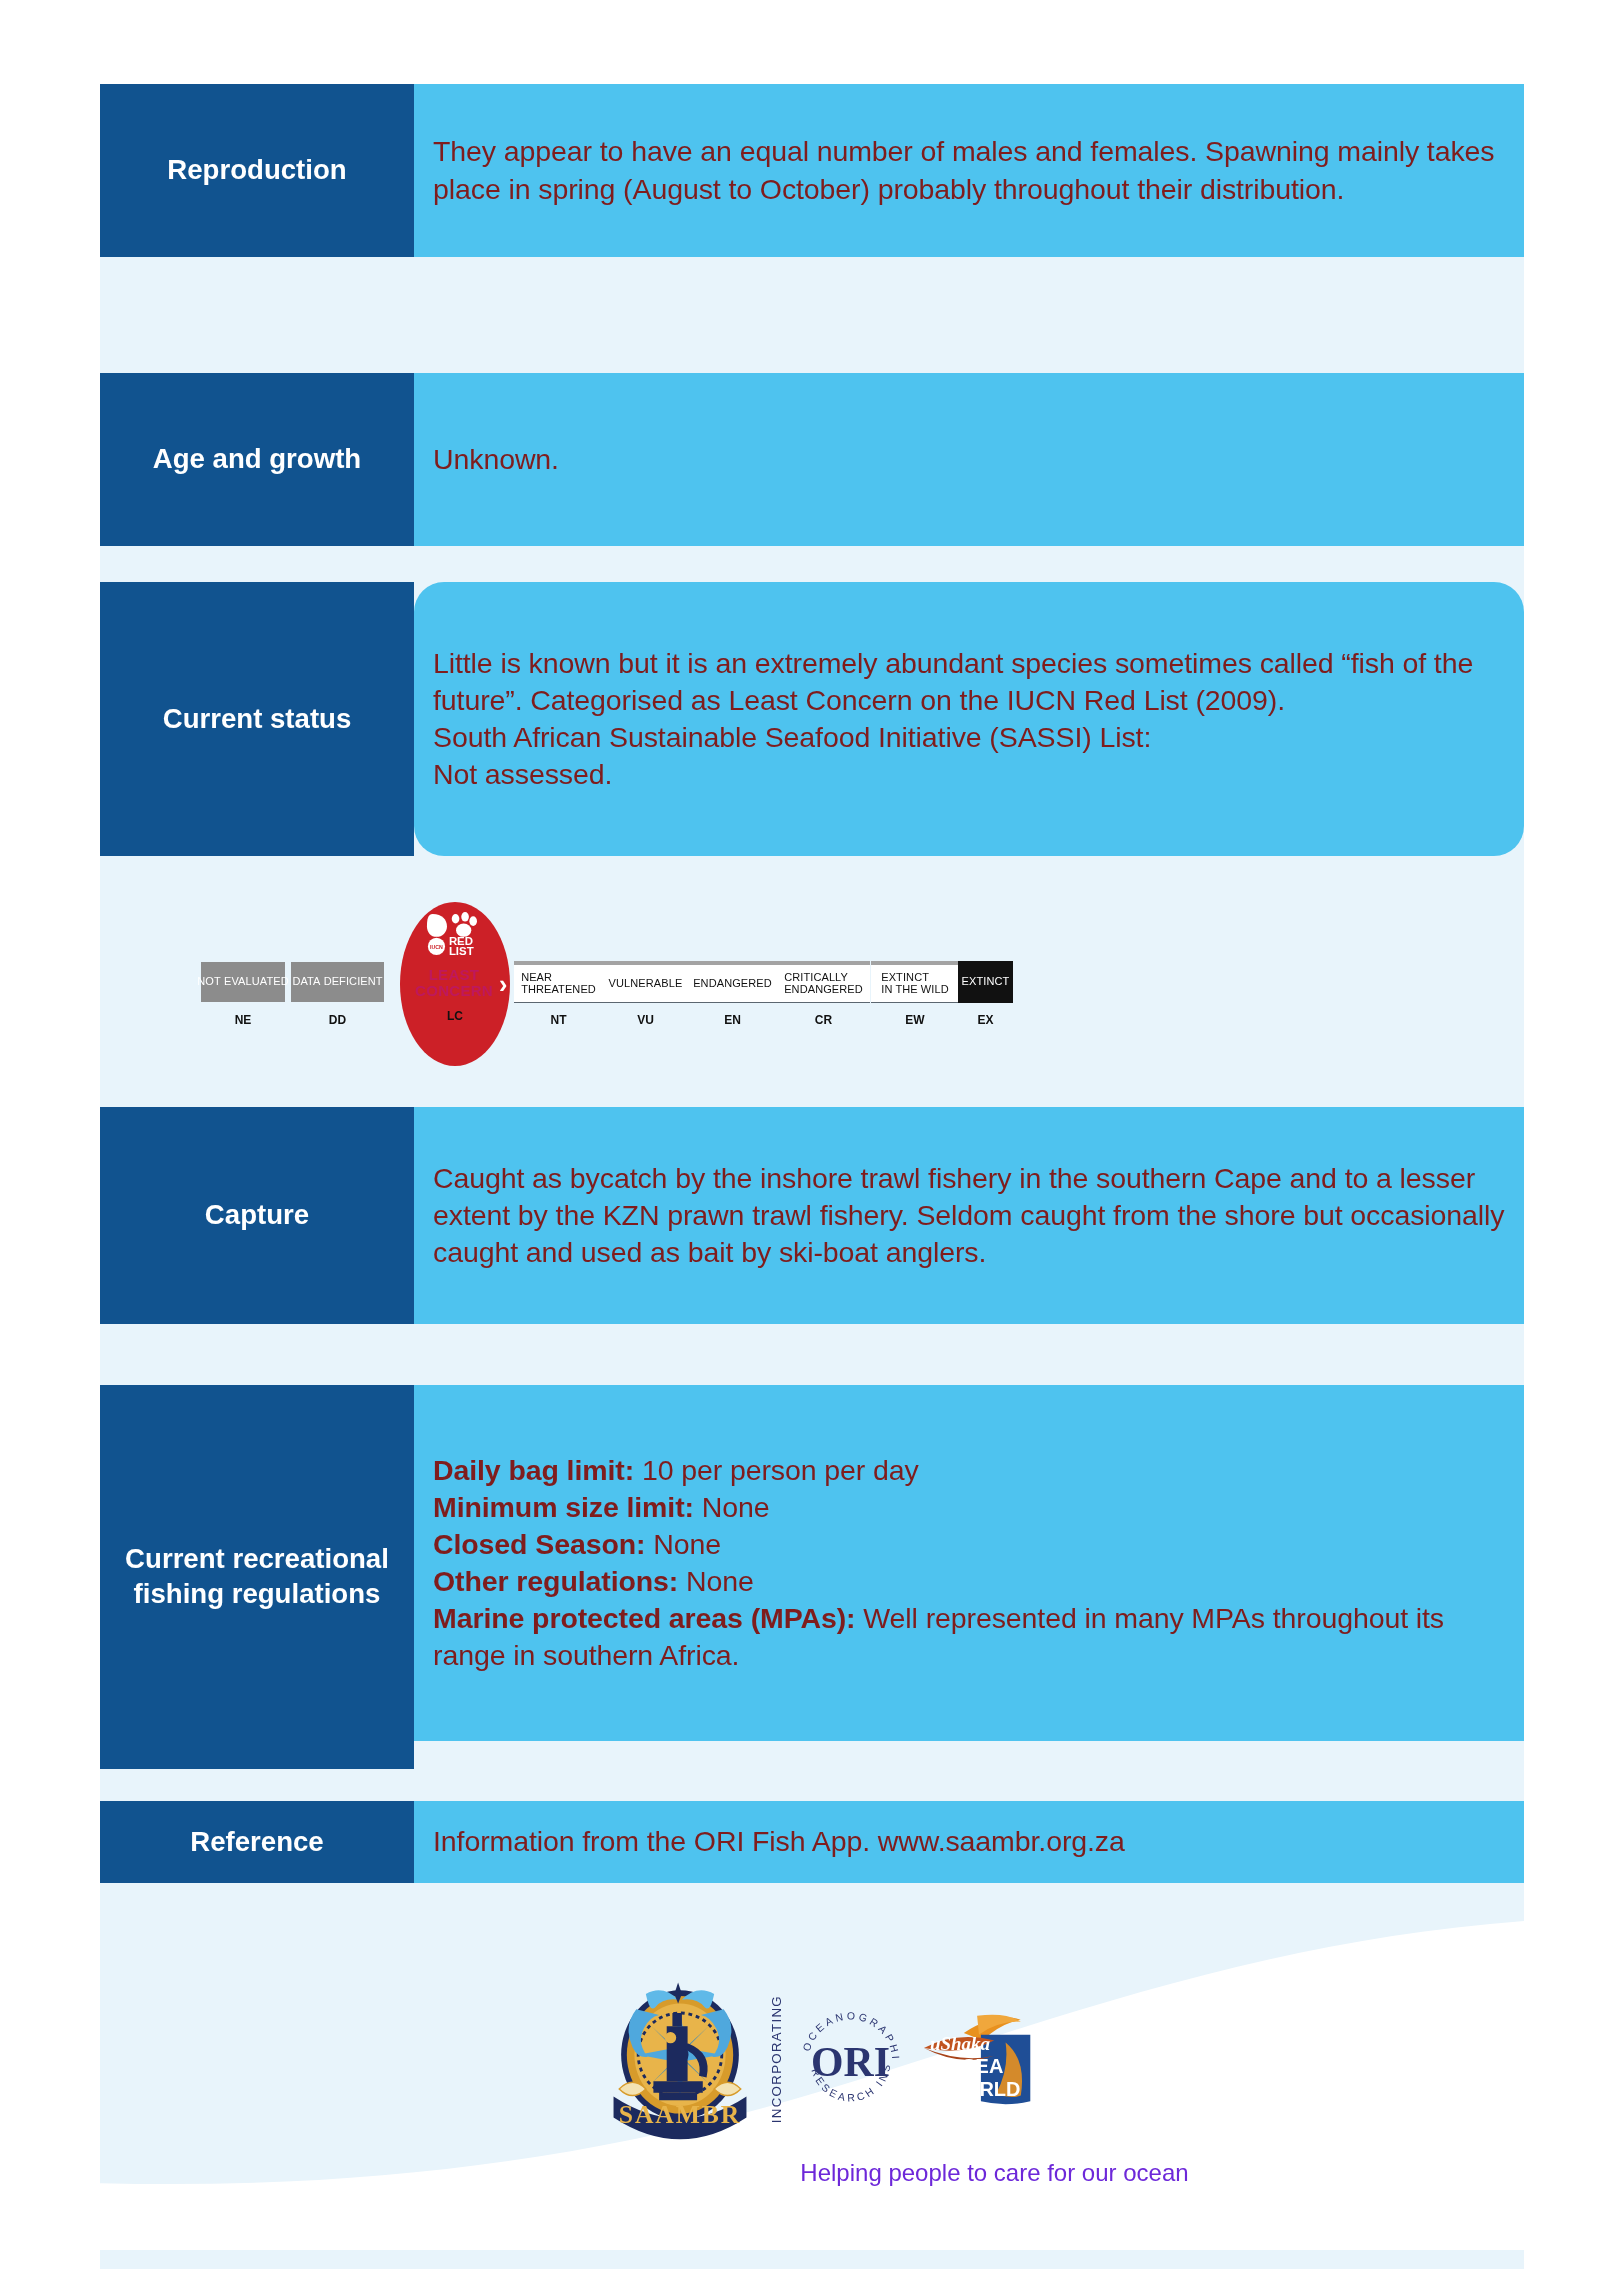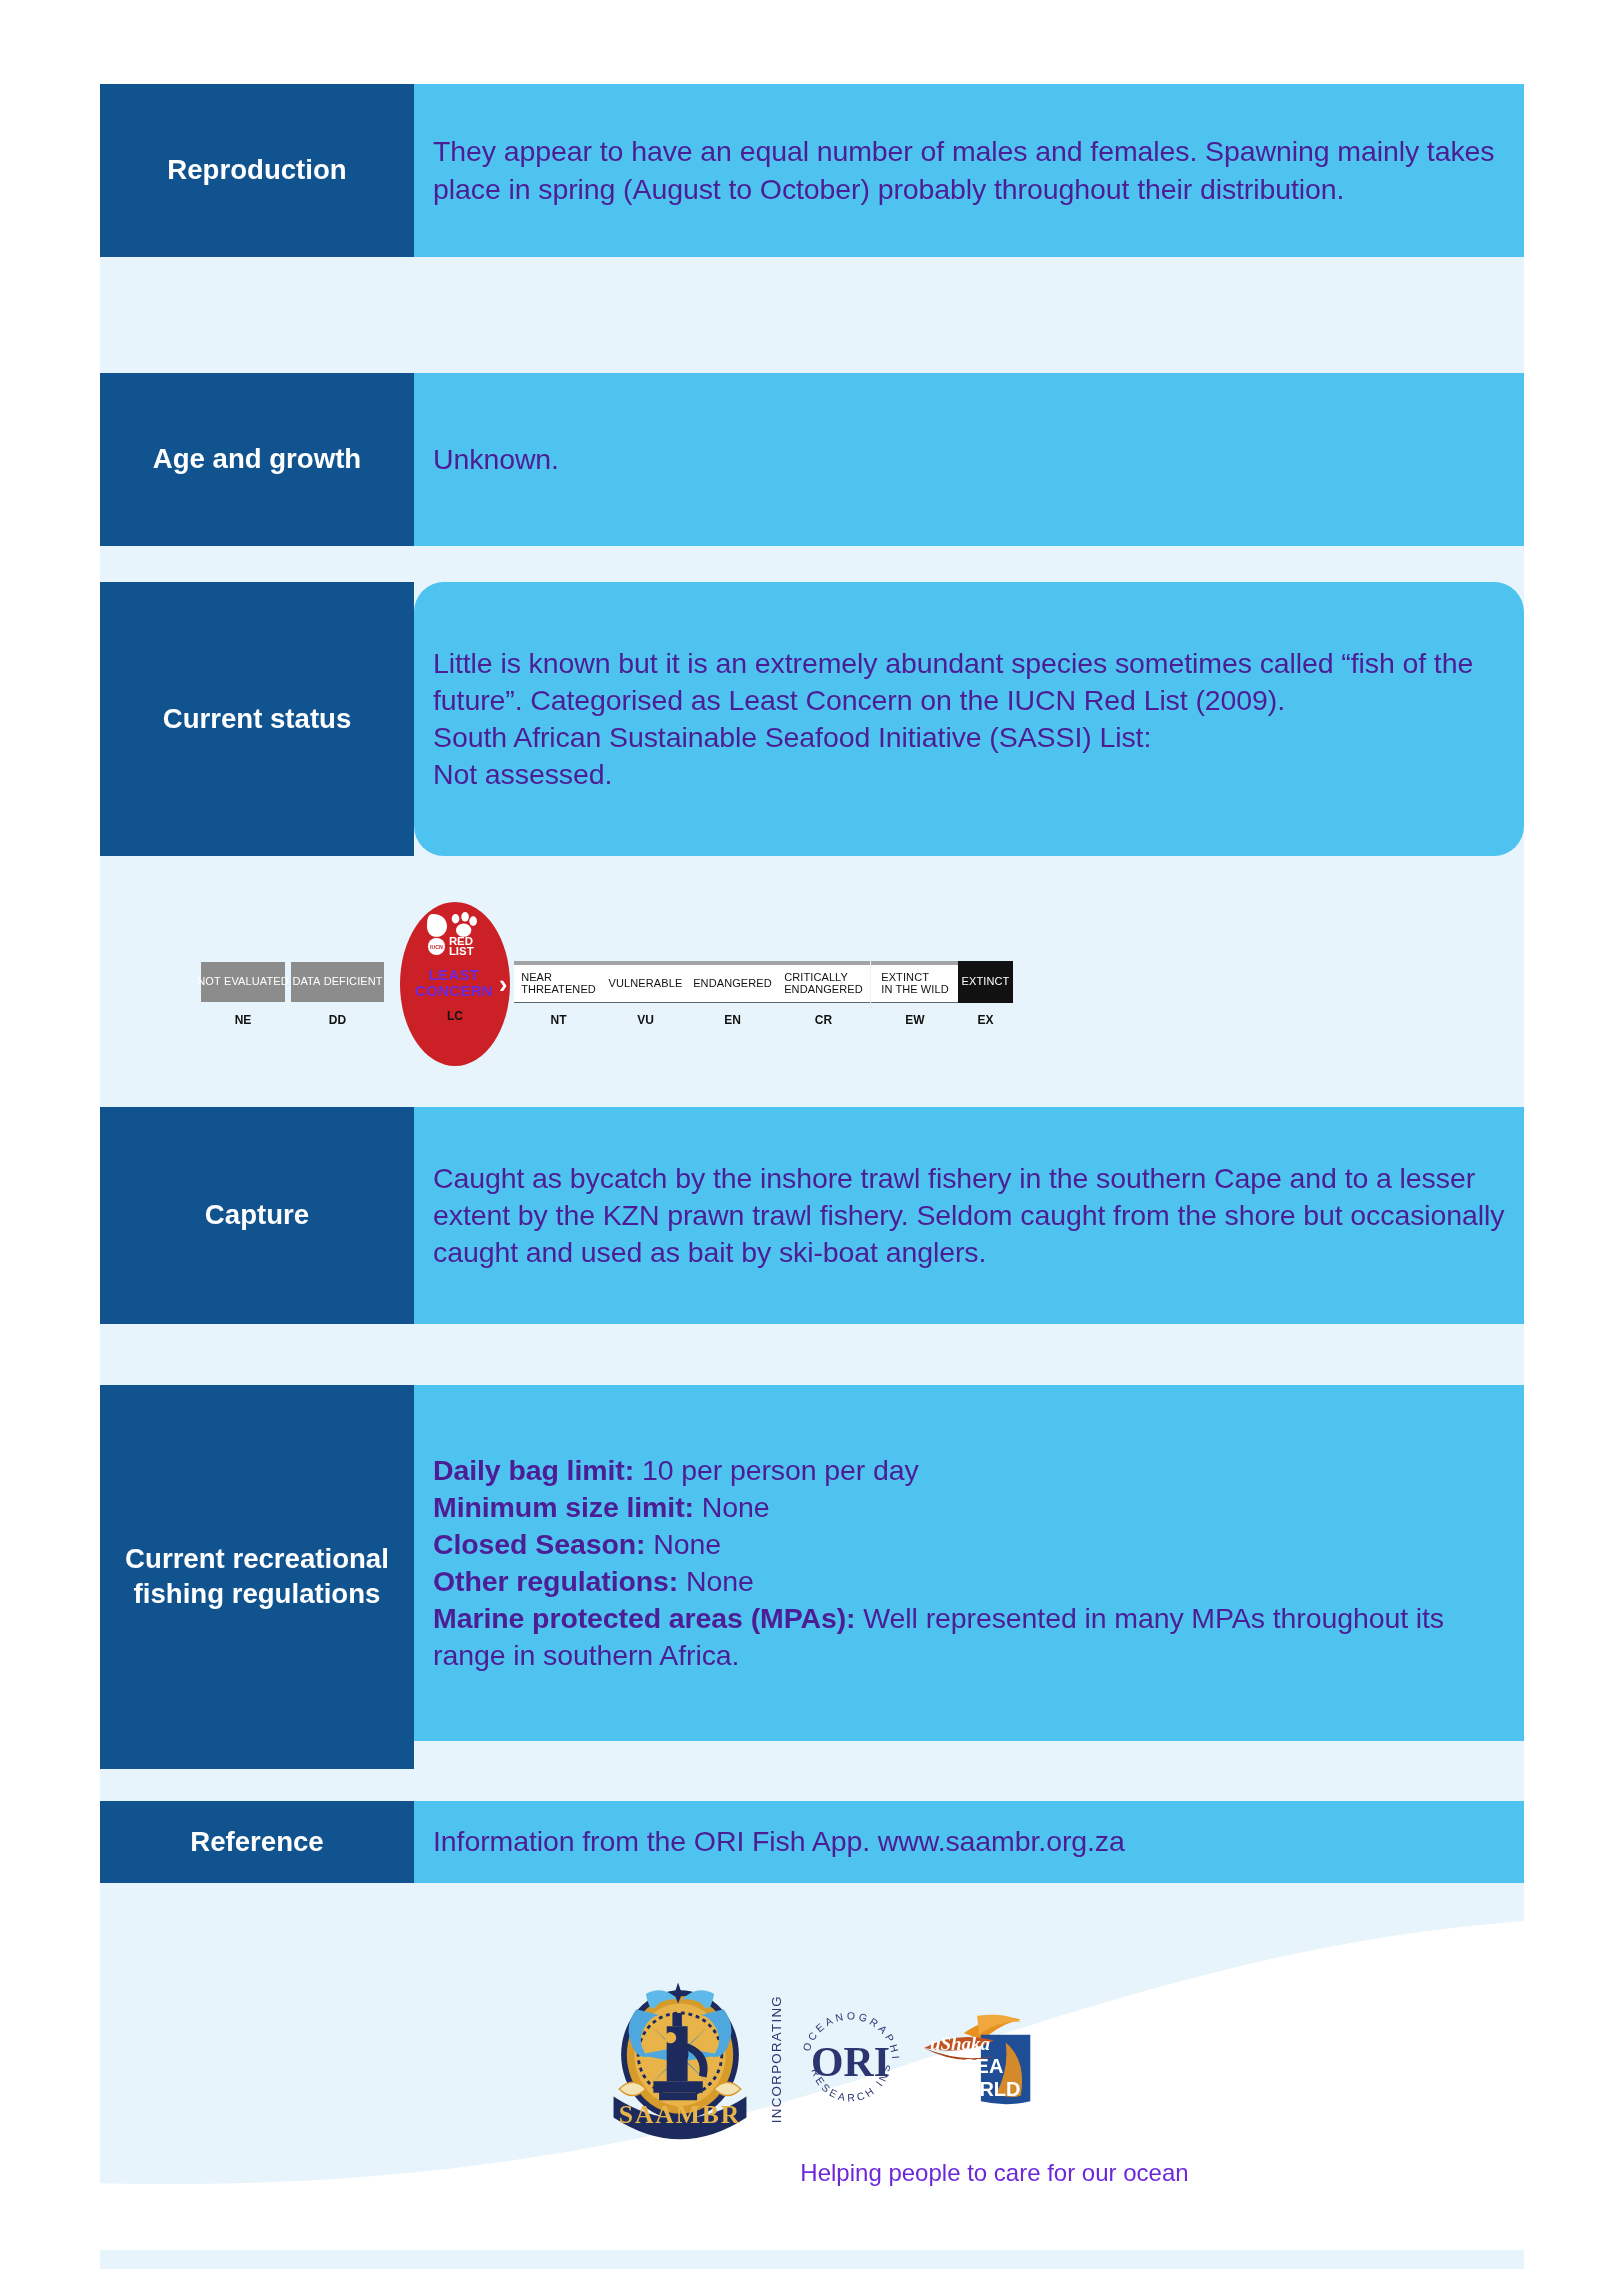--- a/index.html
+++ b/index.html
@@ -34,21 +34,21 @@
     display:flex;align-items:center;justify-content:center;
     text-align:center;
     font-weight:bold;
     font-size:27.6px;
     line-height:1.26;
     box-sizing:border-box;
     padding:3.8px 9.5px;
   }
   .body-cell{
     background:#4ec3ef;
-    color:#4c1d95;
+    color:#7f1d1d;
     box-sizing:border-box;
     padding:12px 19px;
     display:flex;flex-direction:column;justify-content:center;
   }
   .body-cell p{
     margin:0;
     font-size:28.5px;
     line-height:1.30;
     letter-spacing:-0.1px;
   }
@@ -88,21 +88,21 @@
     position:absolute;
     left:200px;top:-59px;
     width:110px;height:164px;
     background:#cc2027;
     border-radius:50%;
     z-index:5;
   }
   #lc-text{
     position:absolute;z-index:7;
     left:200px;top:5.7px;width:108px;
-    text-align:center;color:#6d28d9;font-weight:bold;
+    text-align:center;color:#be185d;font-weight:bold;
     font-size:15px;line-height:1.12;letter-spacing:0.3px;
   }
   #lc-code{
     position:absolute;z-index:7;
     left:200px;top:48px;width:110px;
     text-align:center;color:#111111;font-weight:bold;font-size:12px;
   }
   #lc-chevron{
     position:absolute;z-index:7;left:299px;top:11.4px;
     color:#ffffff;font-size:25px;font-weight:bold;line-height:1;

